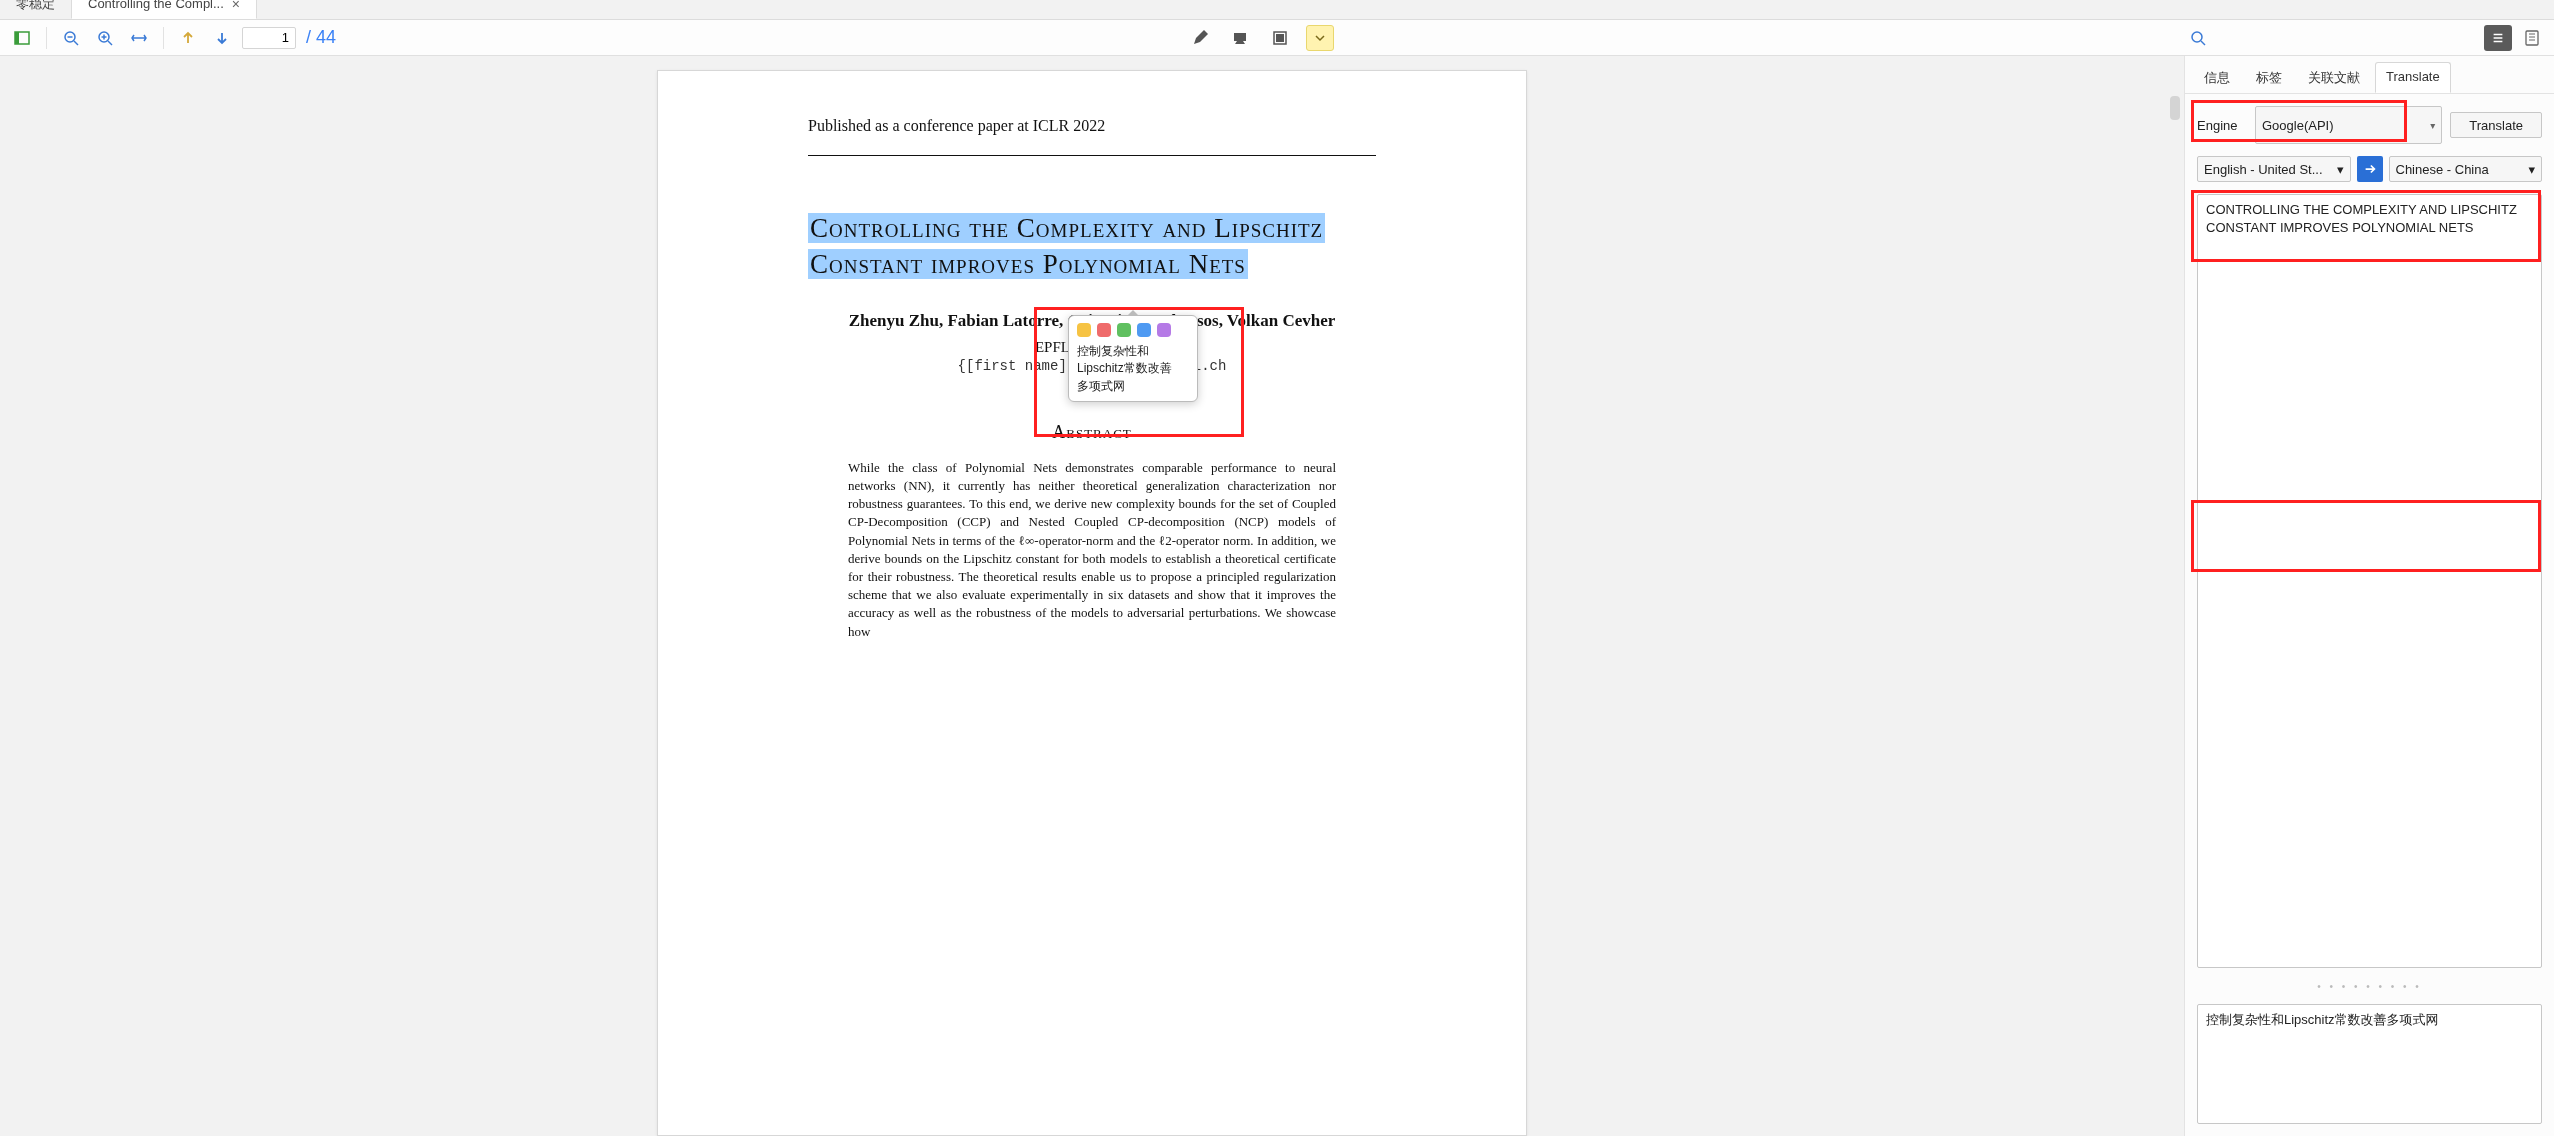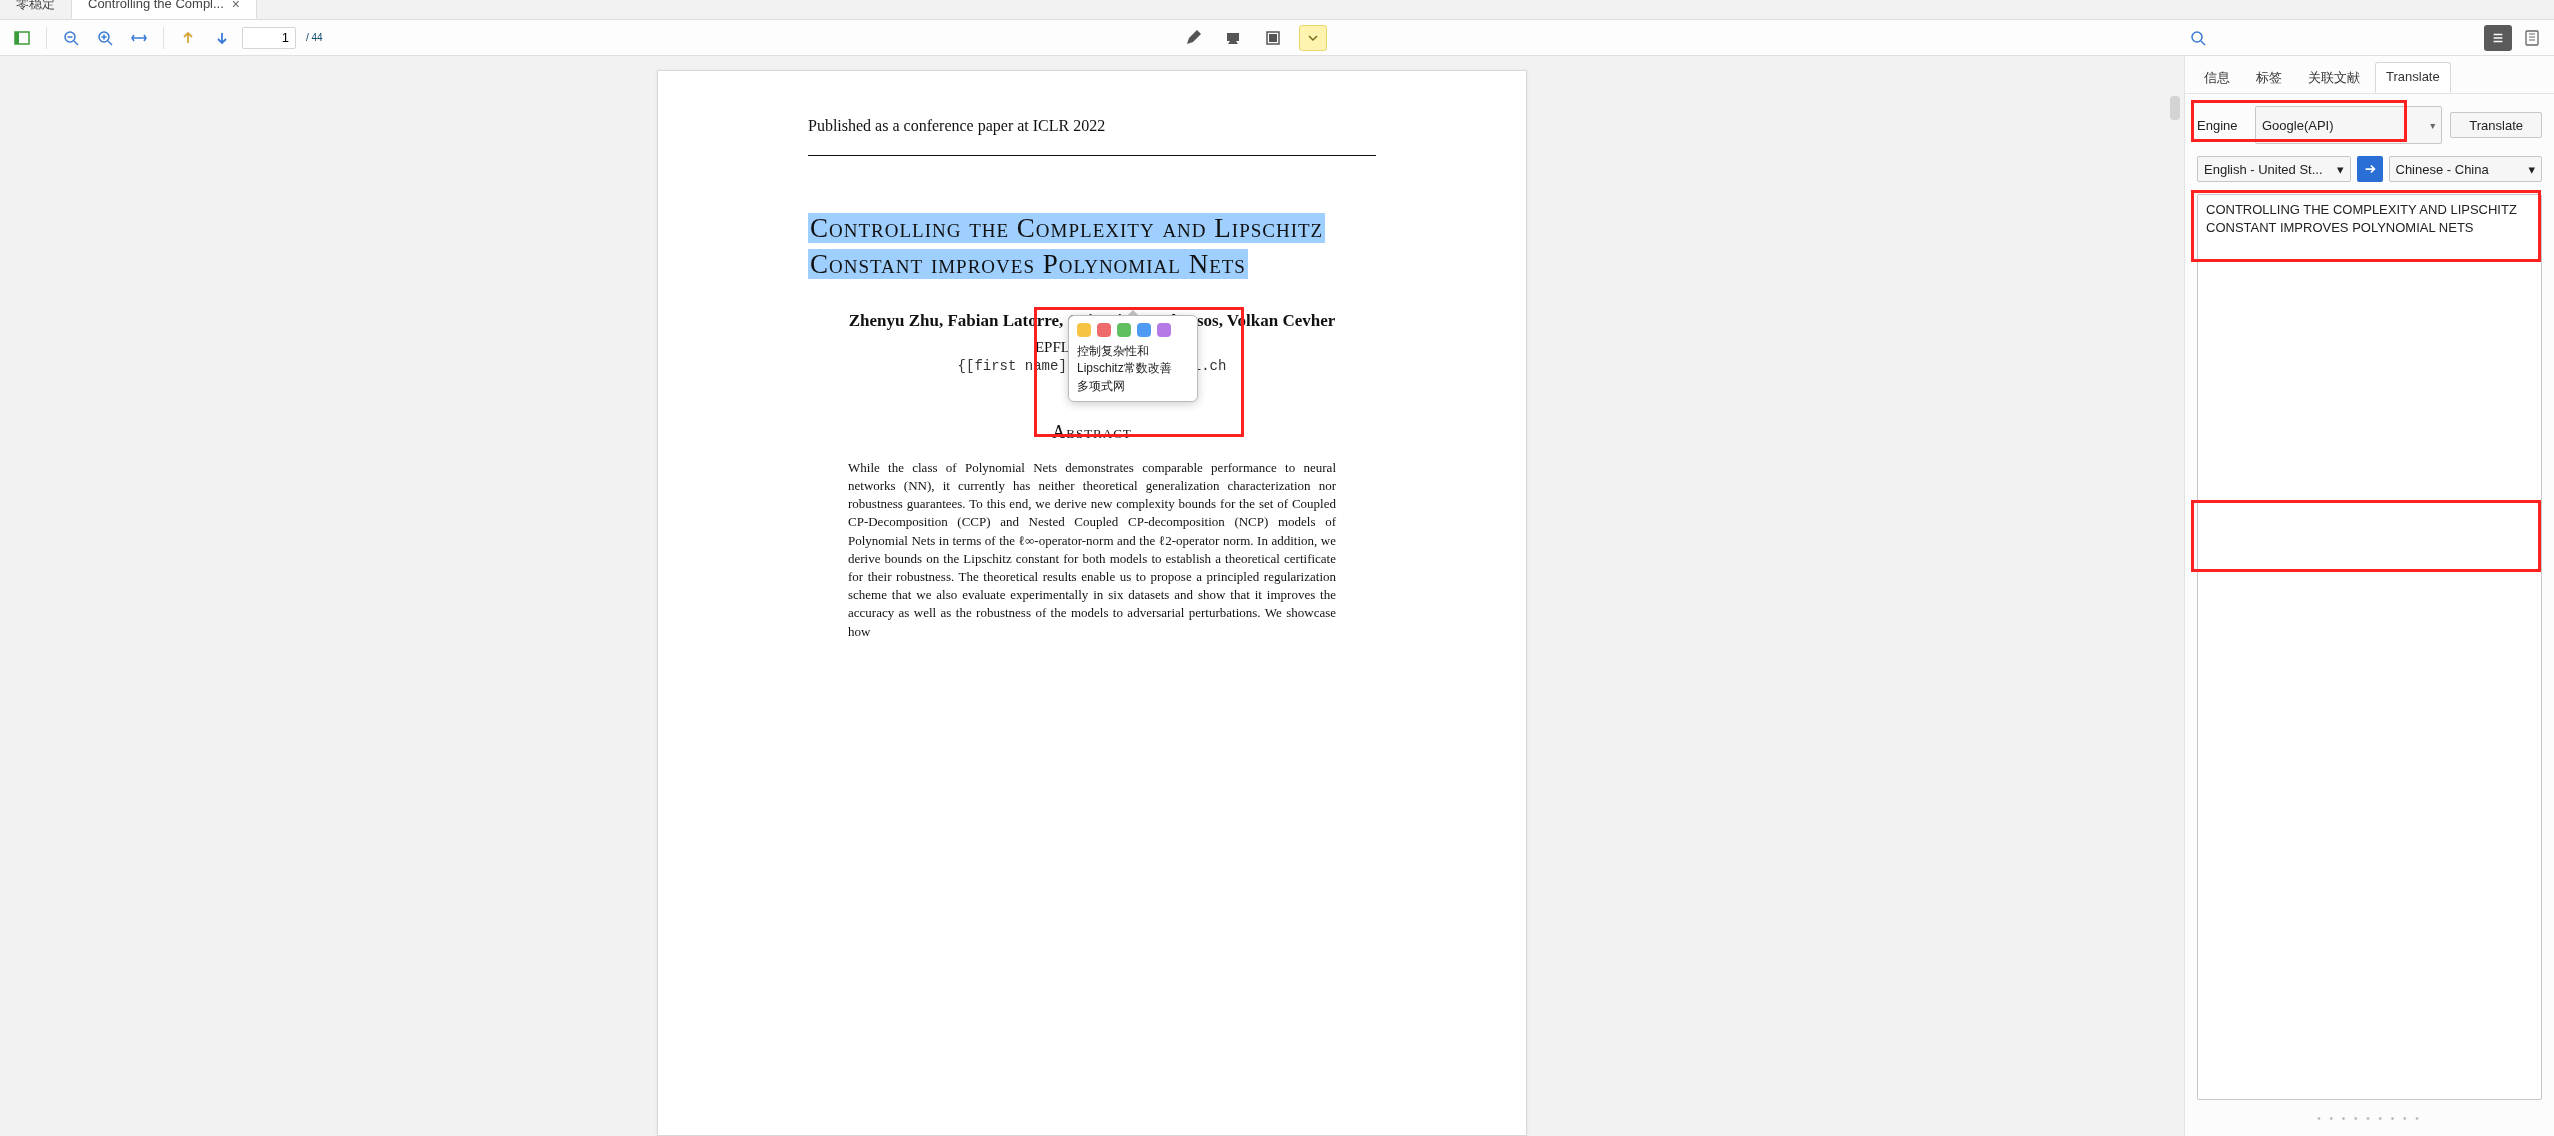--- a/index.html
+++ b/index.html
@@ -34,21 +34,21 @@
   .tool-btn {
     width: 28px; height: 26px; display: flex; align-items: center; justify-content: center;
     border: 1px solid transparent; border-radius: 3px; cursor: pointer; color: #555;
   }
   .tool-btn svg { width: 16px; height: 16px; }
 
   .page-input {
     width: 54px; height: 22px; border: 1px solid #d5d5d5; border-radius: 2px;
     text-align: right; padding: 0 6px; font-size: 13px; background: #fff;
   }
-  .page-total { font-size: 10px; color: #0c4a6e; padding-left: 4px; }
+  .page-total { font-size: 18px; color: #3b82f6; padding-left: 4px; }
 
   .flex-spacer { flex: 1; }
 
   .tool-right-chunk { display: flex; align-items: center; gap: 12px; }
 
   .view-toggle {
     width: 28px; height: 26px; display:flex; align-items:center; justify-content:center;
     background:#5a5a5a; color:#fff; border-radius:3px; cursor:pointer;
   }
   .view-toggle svg { width:14px; height:14px; stroke:#fff; }
@@ -317,20 +317,21 @@
         <div class="lang-select">
           <span>Chinese - China</span>
           <span class="chev">▾</span>
         </div>
       </div>
 
       <div class="source-box">CONTROLLING THE COMPLEXITY AND LIPSCHITZ CONSTANT IMPROVES POLYNOMIAL NETS</div>
 
       <div class="drag-handle">• • • • • • • • •</div>
 
+      <div class="target-box">控制复杂性和Lipschitz常数改善多项式网</div>
 
       <div class="sp-callout s1"></div>
       <div class="sp-callout s2"></div>
       <div class="sp-callout s3"></div>
 
     </div>
   </div>
 
 </div>
 

